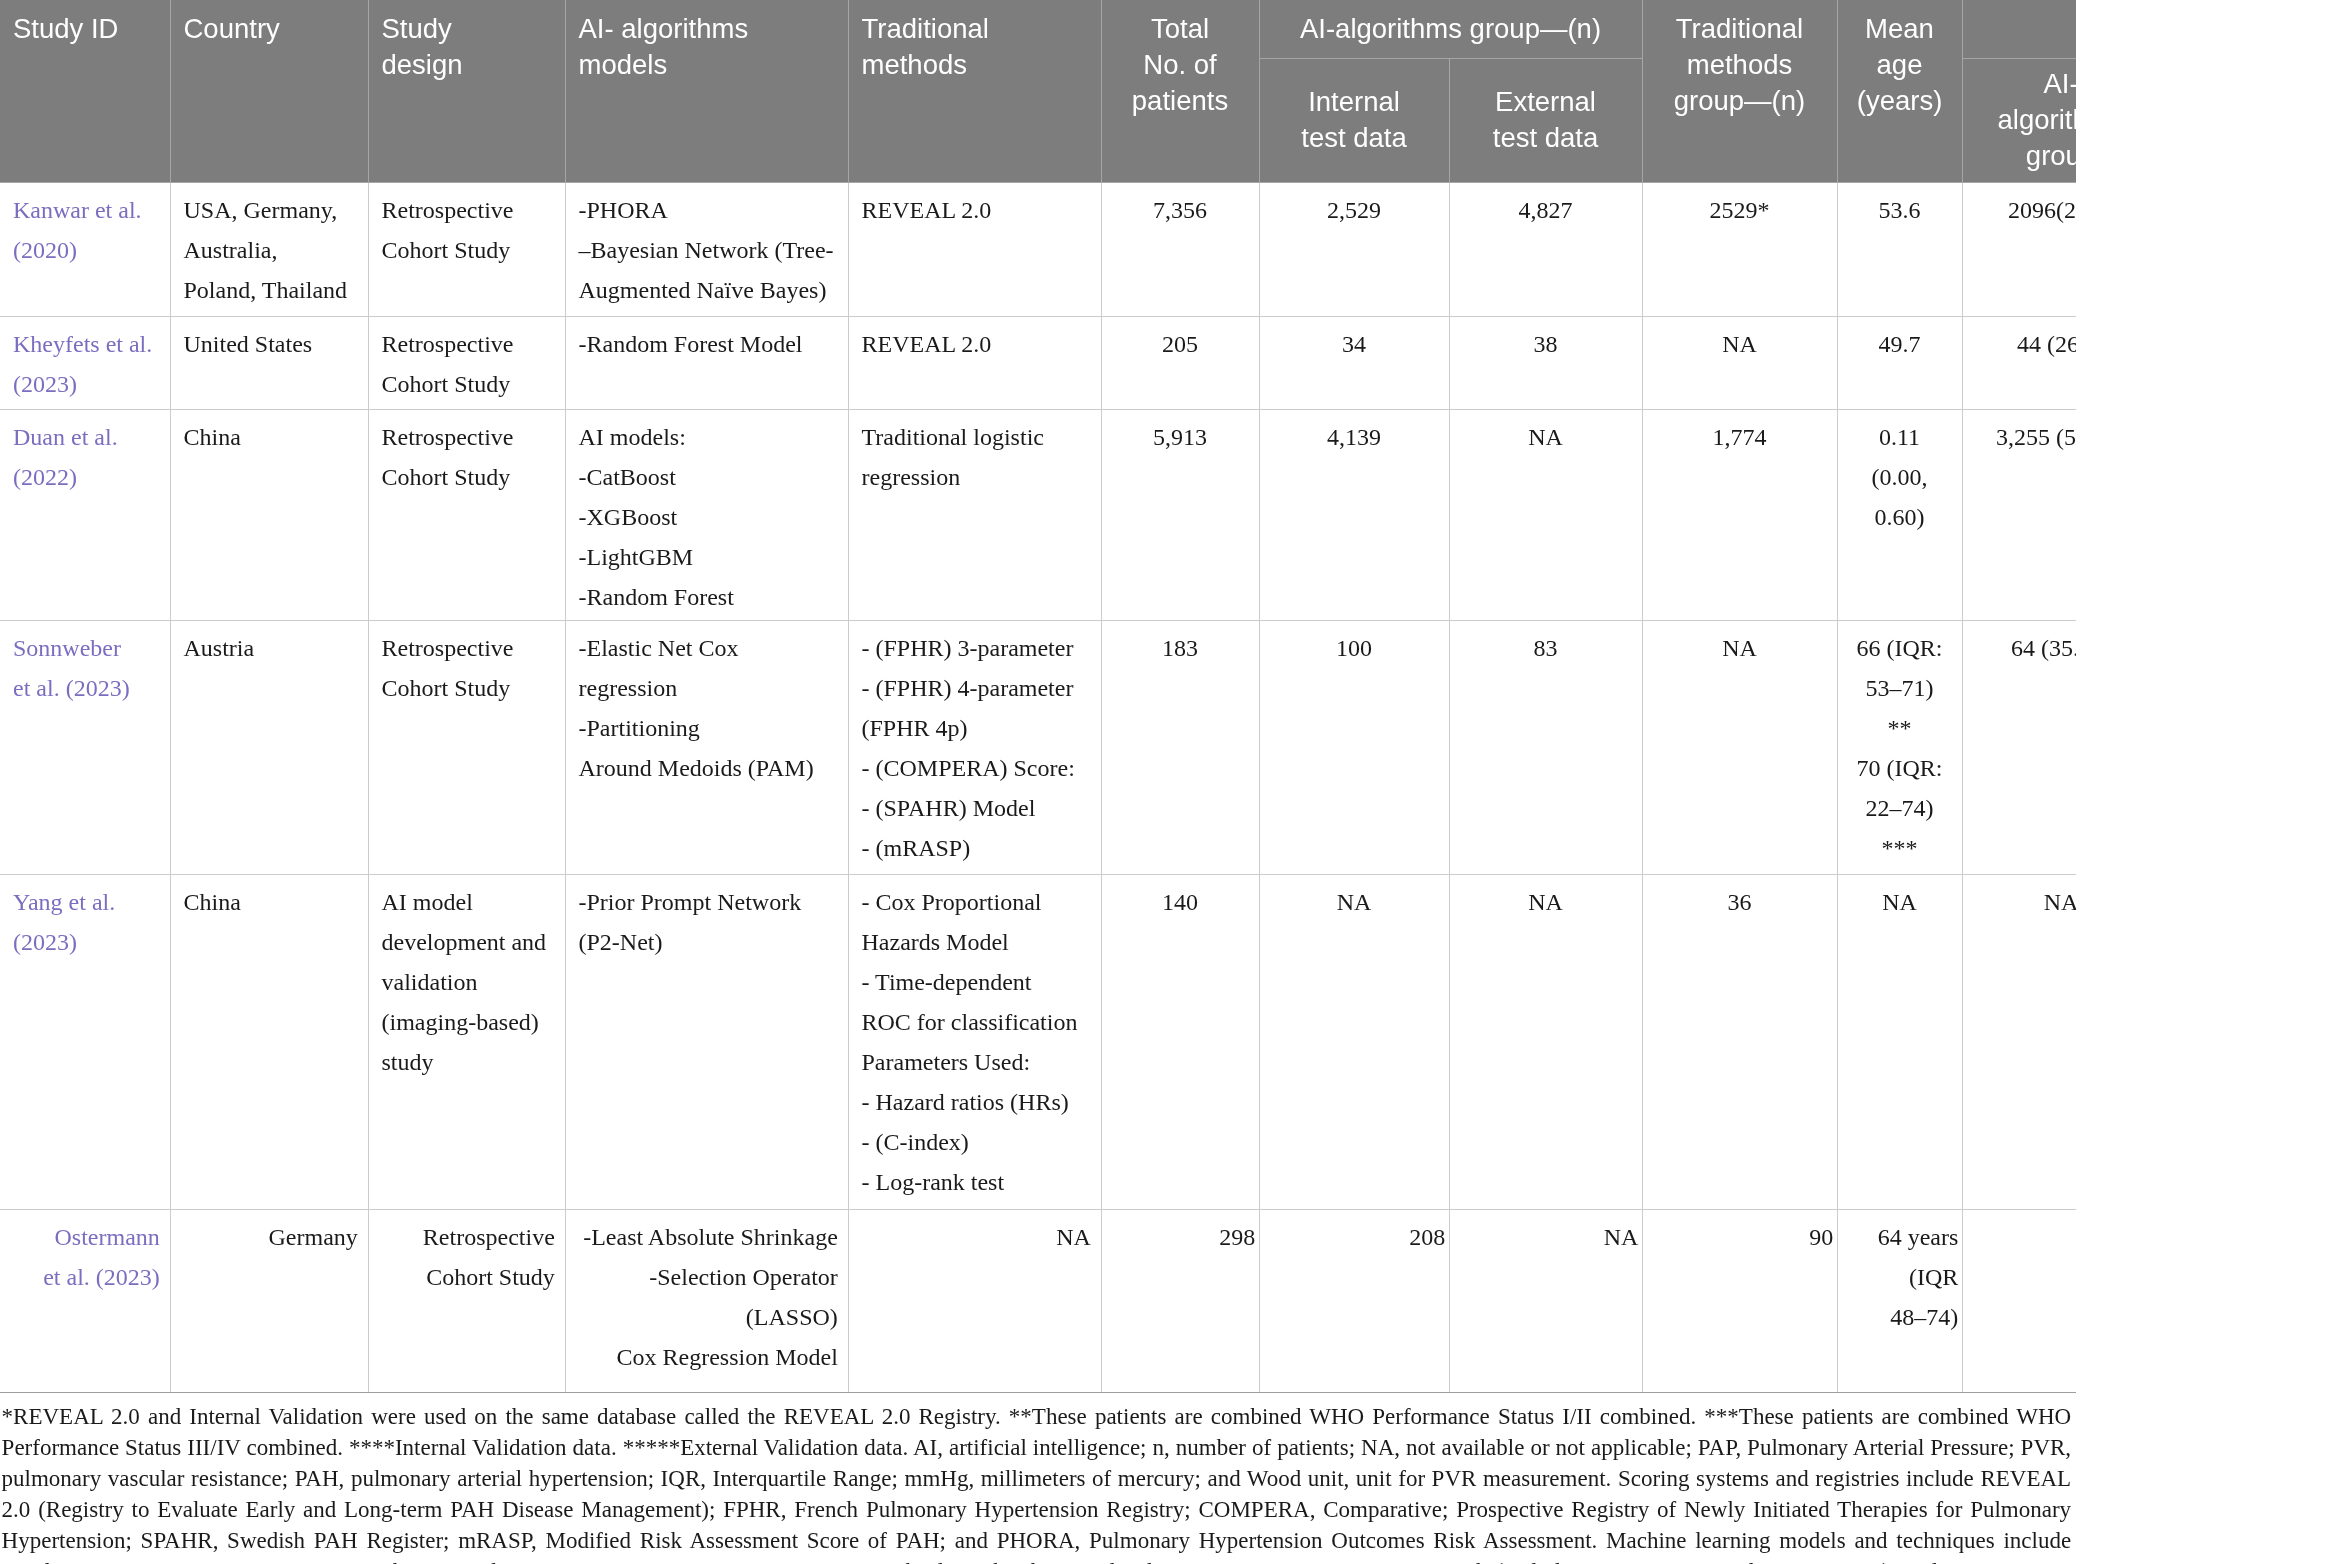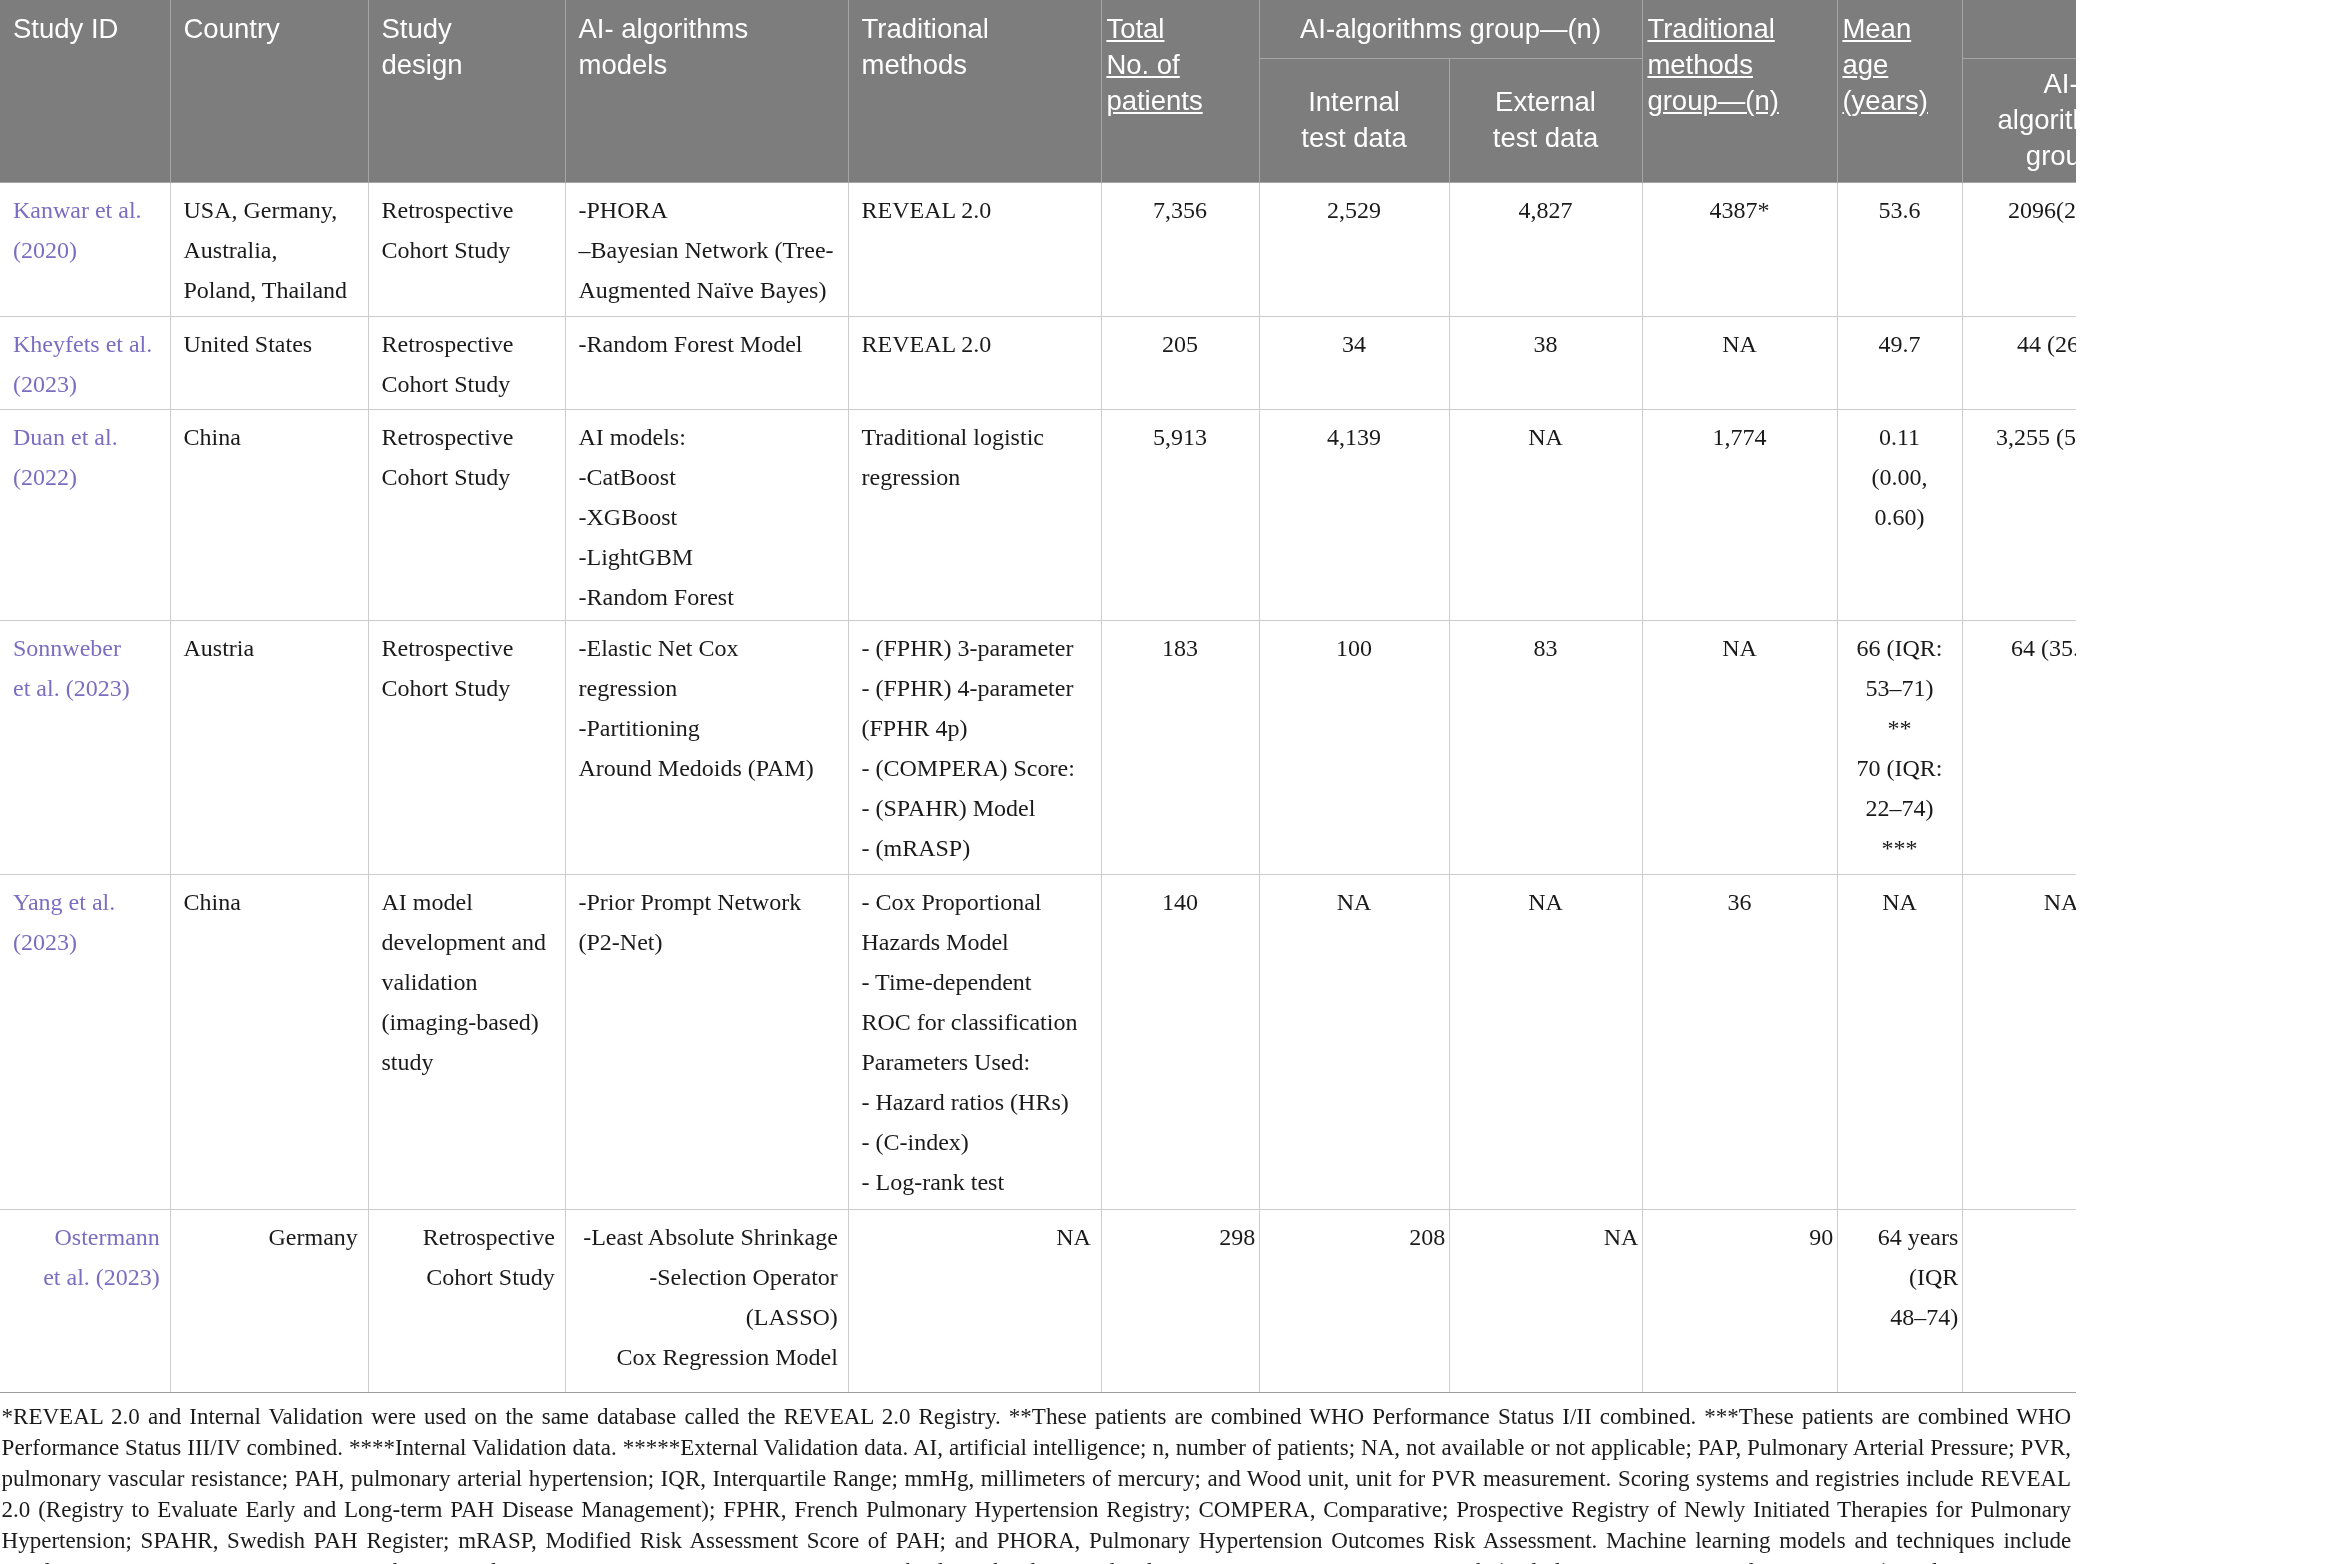--- a/index.html
+++ b/index.html
@@ -29,21 +29,21 @@
     line-height: 36px;
     border: 0.8px solid #a6a6a6;
     white-space: pre-line;
     padding: 11.3px 8px 4.9px 13px;
     text-align: left;
     vertical-align: top;
   }
   thead tr:first-child th { border-top: none; }
   thead th:first-child { border-left: none; }
   thead th.edge-right { border-right: none; }
-  thead th.hc { text-align: left; padding-left: 4.9px; padding-right: 4.9px; text-decoration: underline; }
+  thead th.hc { text-align: center; padding-left: 4.9px; padding-right: 4.9px; }
   thead th.group { text-align: center; vertical-align: middle; padding: 3.2px 4.9px; }
   thead th.sub { text-align: center; vertical-align: middle; padding: 3.2px 4.9px; }
   
   tbody td {
     border: 0.8px solid #cccccc;
     font-family: "Liberation Serif", "DejaVu Serif", serif;
     font-size: 24px;
     line-height: 40px;
     color: #1a1a1a;
     vertical-align: top;
@@ -135,21 +135,21 @@
 Poland, Thailand</td>
         <td>Retrospective
 Cohort Study</td>
         <td>-PHORA
 –Bayesian Network (Tree-
 Augmented Naïve Bayes)</td>
         <td>REVEAL 2.0</td>
         <td class="num">7,356</td>
         <td class="num">2,529</td>
         <td class="num">4,827</td>
-        <td class="num">4387*</td>
+        <td class="num">2529*</td>
         <td class="num">53.6</td>
         <td class="num">2096(28.4)</td>
         <td class="num">505 (20.0)</td>
       </tr>
       <tr style="height:93px">
         <td><a class="study-link">Kheyfets et al.
 (2023)</a></td>
         <td>United States</td>
         <td>Retrospective
 Cohort Study</td>

